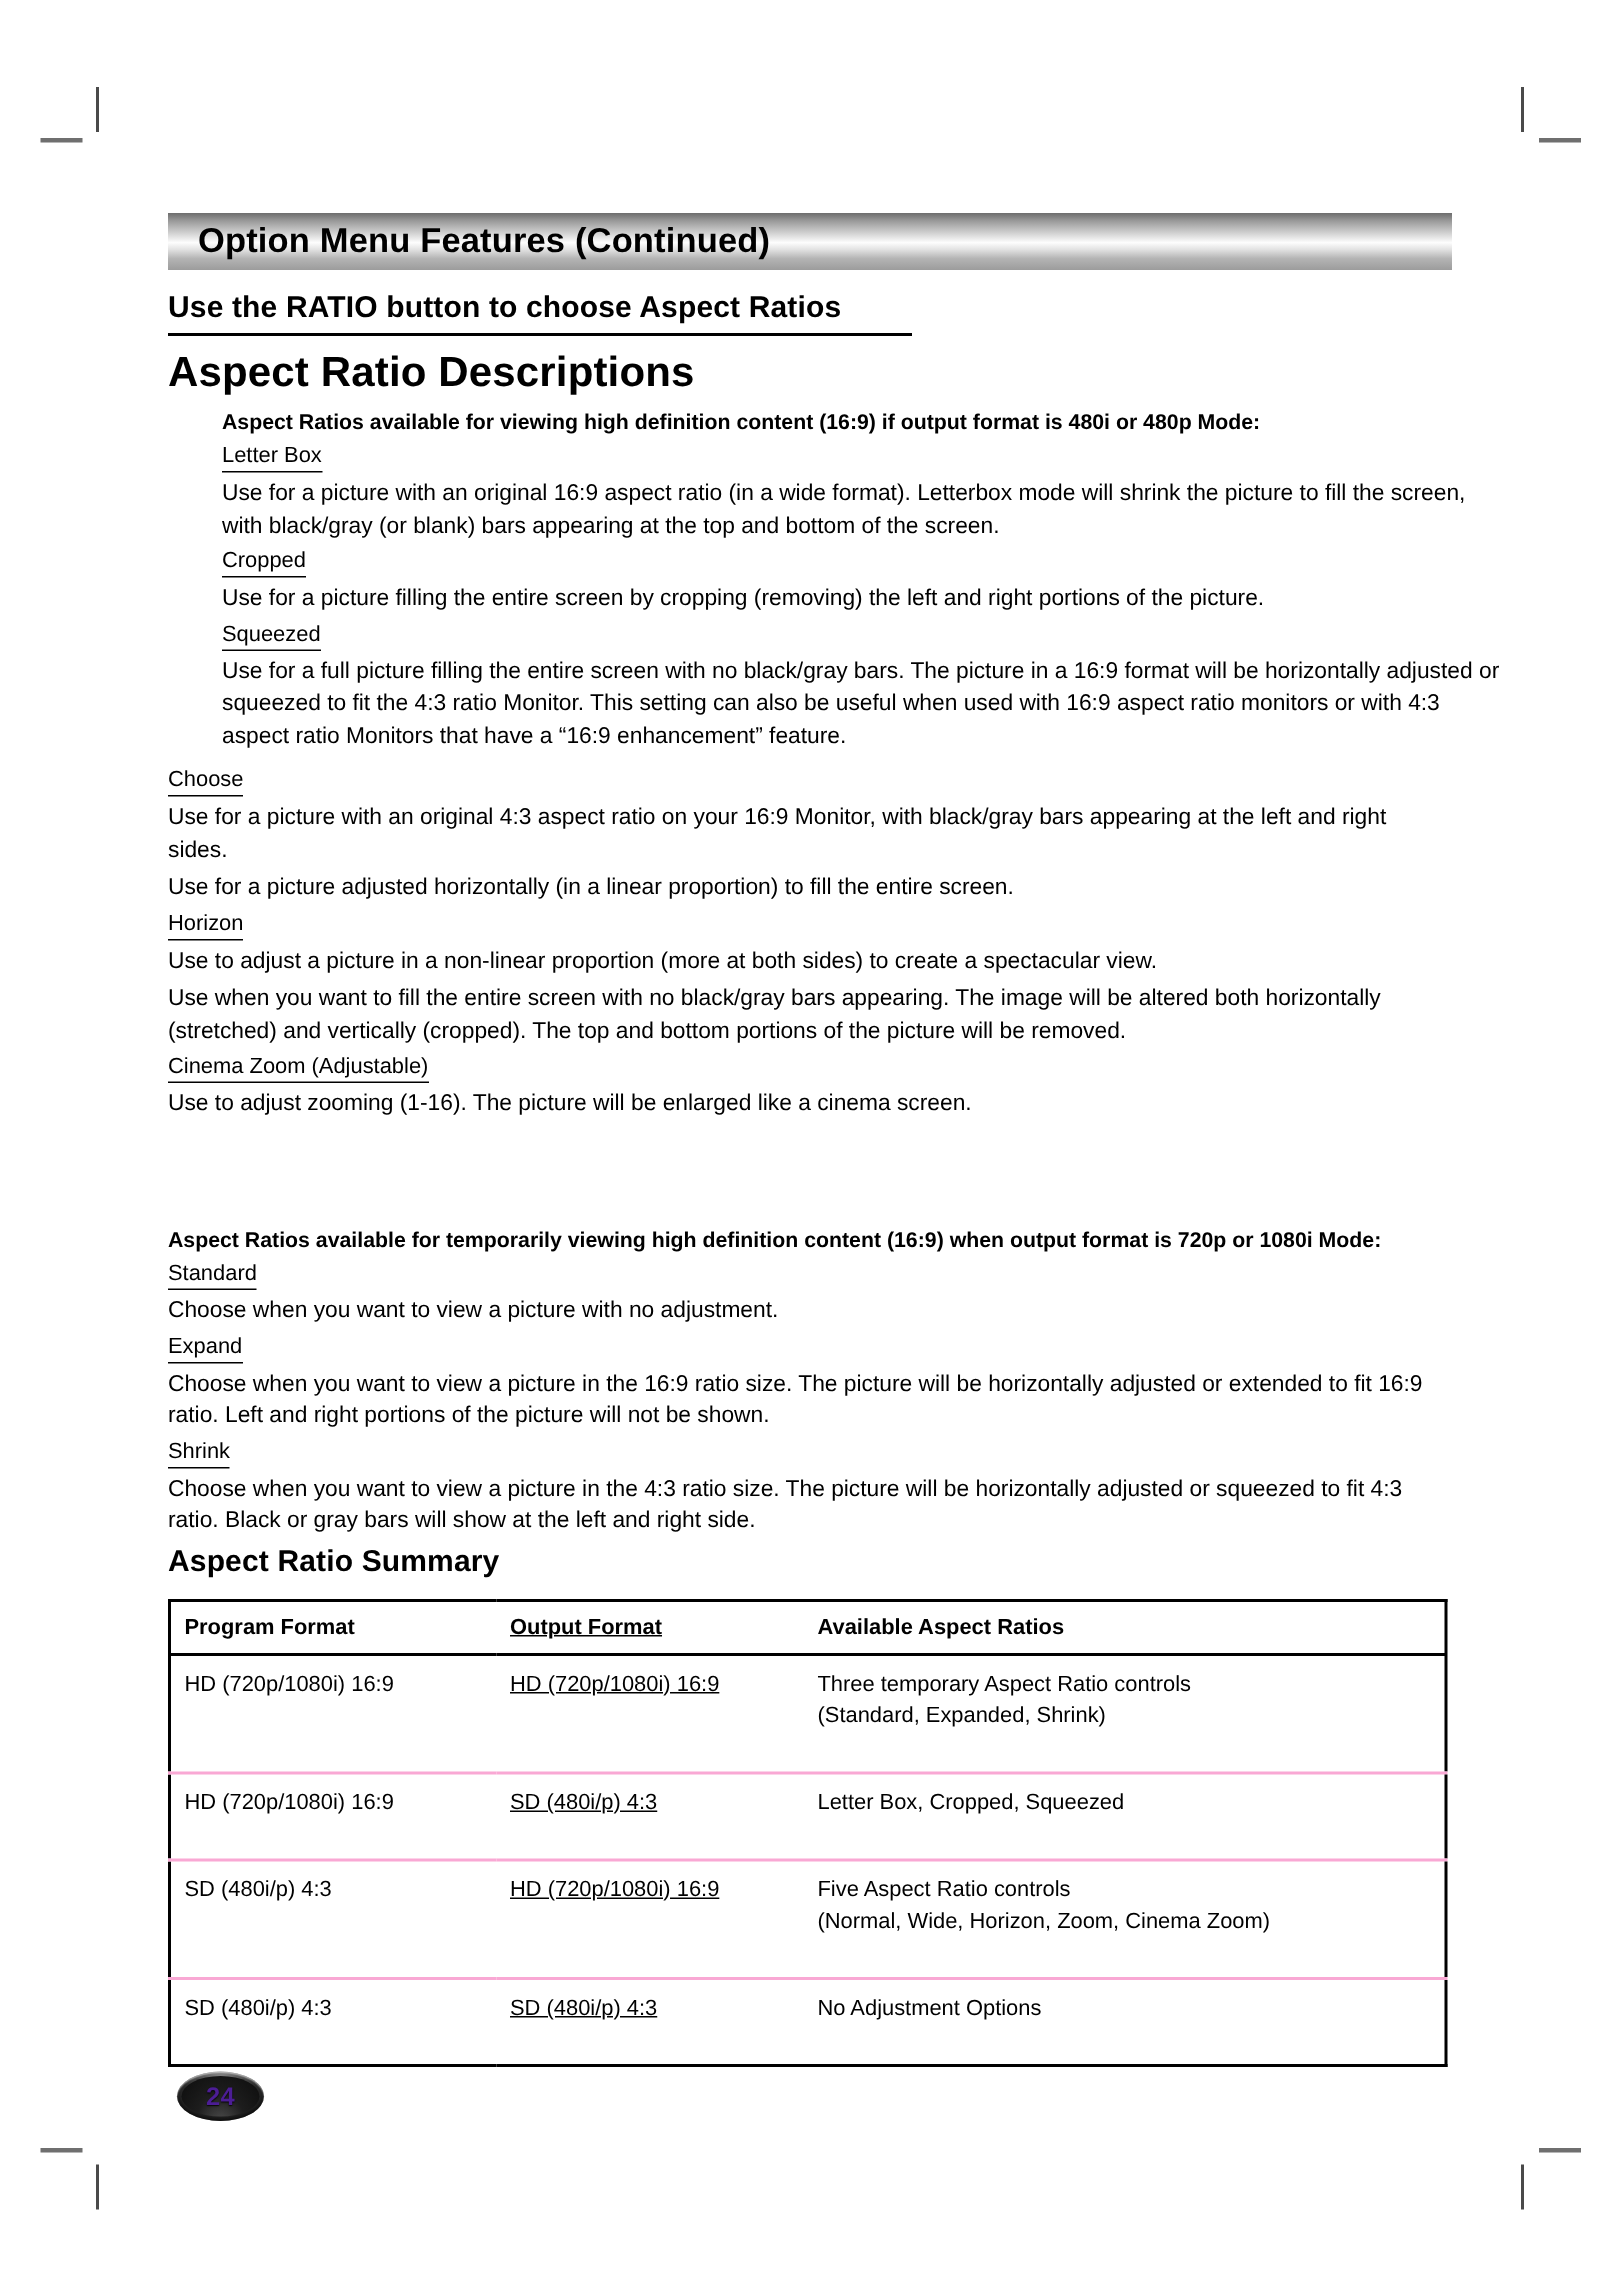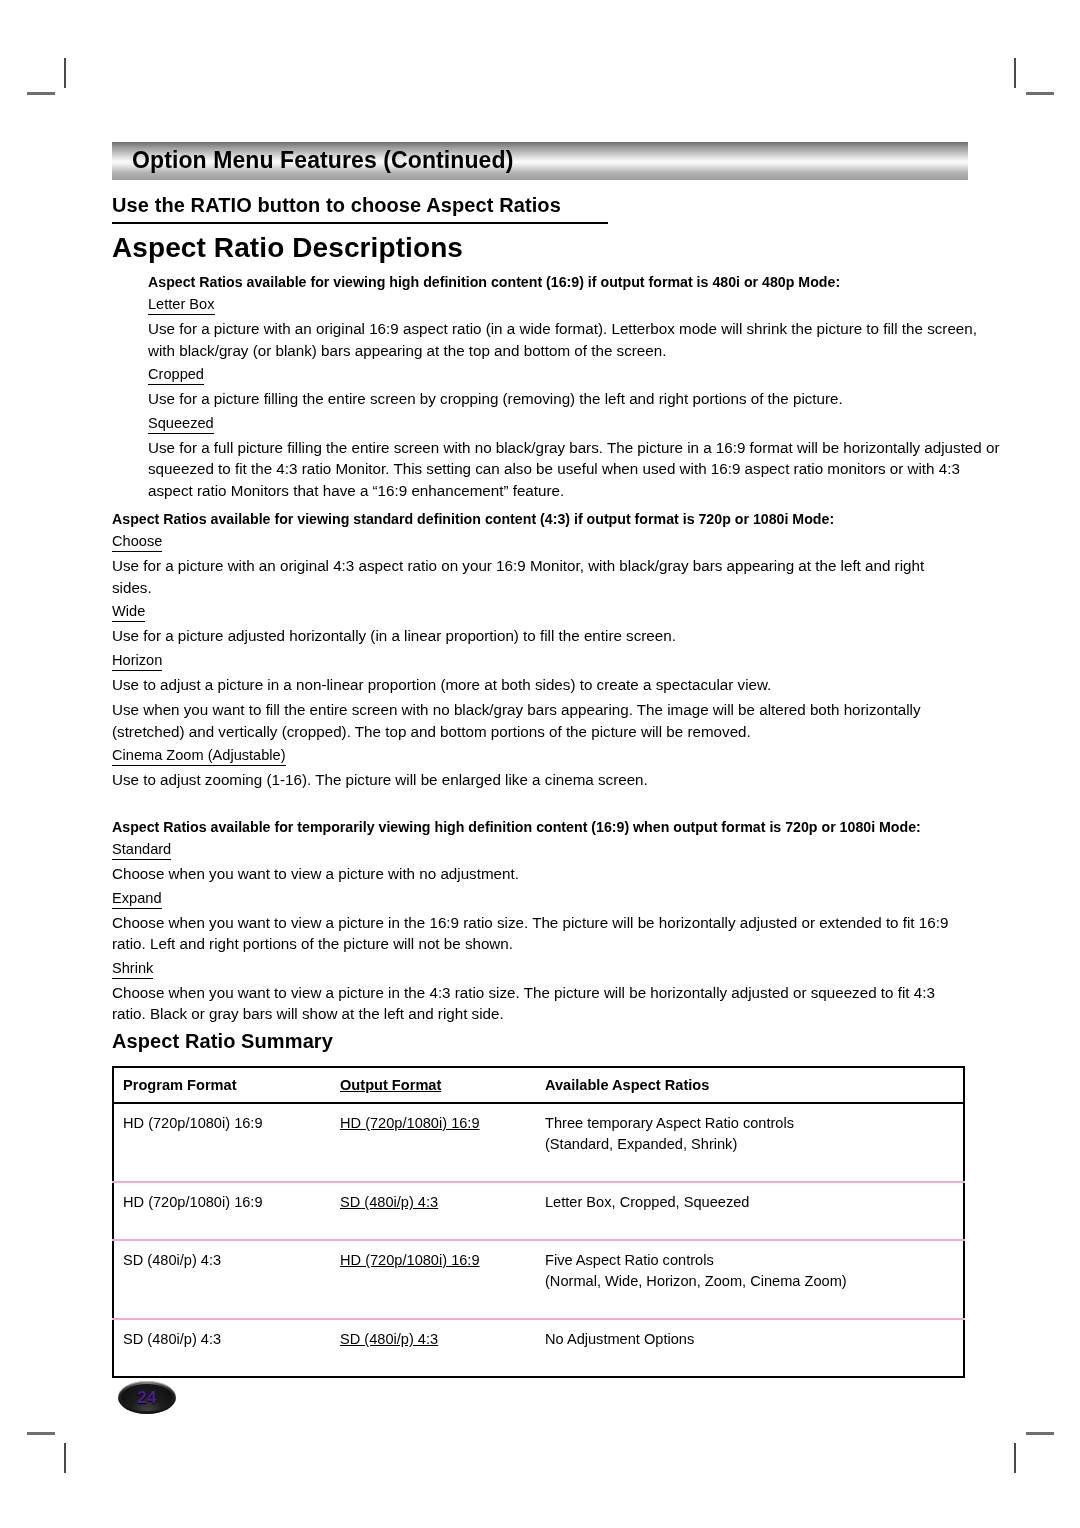--- a/index.html
+++ b/index.html
@@ -234,30 +234,26 @@
   </div>
   <p class="para">Use for a picture filling the entire screen by cropping (removing) the left and right portions of the picture.</p>
 
   <div class="term-wrap">
     <span class="term">Squeezed</span>
   </div>
   <p class="para">Use for a full picture filling the entire screen with no black/gray bars.  The picture in a 16:9 format will be horizontally adjusted or squeezed to fit the 4:3 ratio Monitor.  This setting can also be useful when used with 16:9 aspect ratio monitors or with 4:3 aspect ratio Monitors that have a “16:9 enhancement” feature.</p>
 </div>
 
 <div class="block-b">
-  <p class="section-lead">Aspect Ratios available for viewing standard definition content (4:3) if output format is 720p or 1080i Mode:</p>
 
   <div class="term-wrap">
     <span class="term">Choose</span>
   </div>
   <p class="para">Use for a picture with an original 4:3 aspect ratio on your 16:9 Monitor, with black/gray bars appearing at the left and right sides.</p>
 
-  <div class="term-wrap">
-    <span class="term">Wide</span>
-  </div>
   <p class="para">Use for a picture adjusted horizontally (in a linear proportion) to fill the entire screen.</p>
 
   <div class="term-wrap">
     <span class="term">Horizon</span>
   </div>
   <p class="para">Use to adjust a picture in a non-linear proportion (more at both sides) to create a spectacular view.</p>
 
   <p class="para">Use when you want to fill the entire screen with no black/gray bars appearing.  The image will be altered both horizontally (stretched) and vertically (cropped).  The top and bottom portions of the picture will be removed.</p>
 
   <div class="term-wrap">

